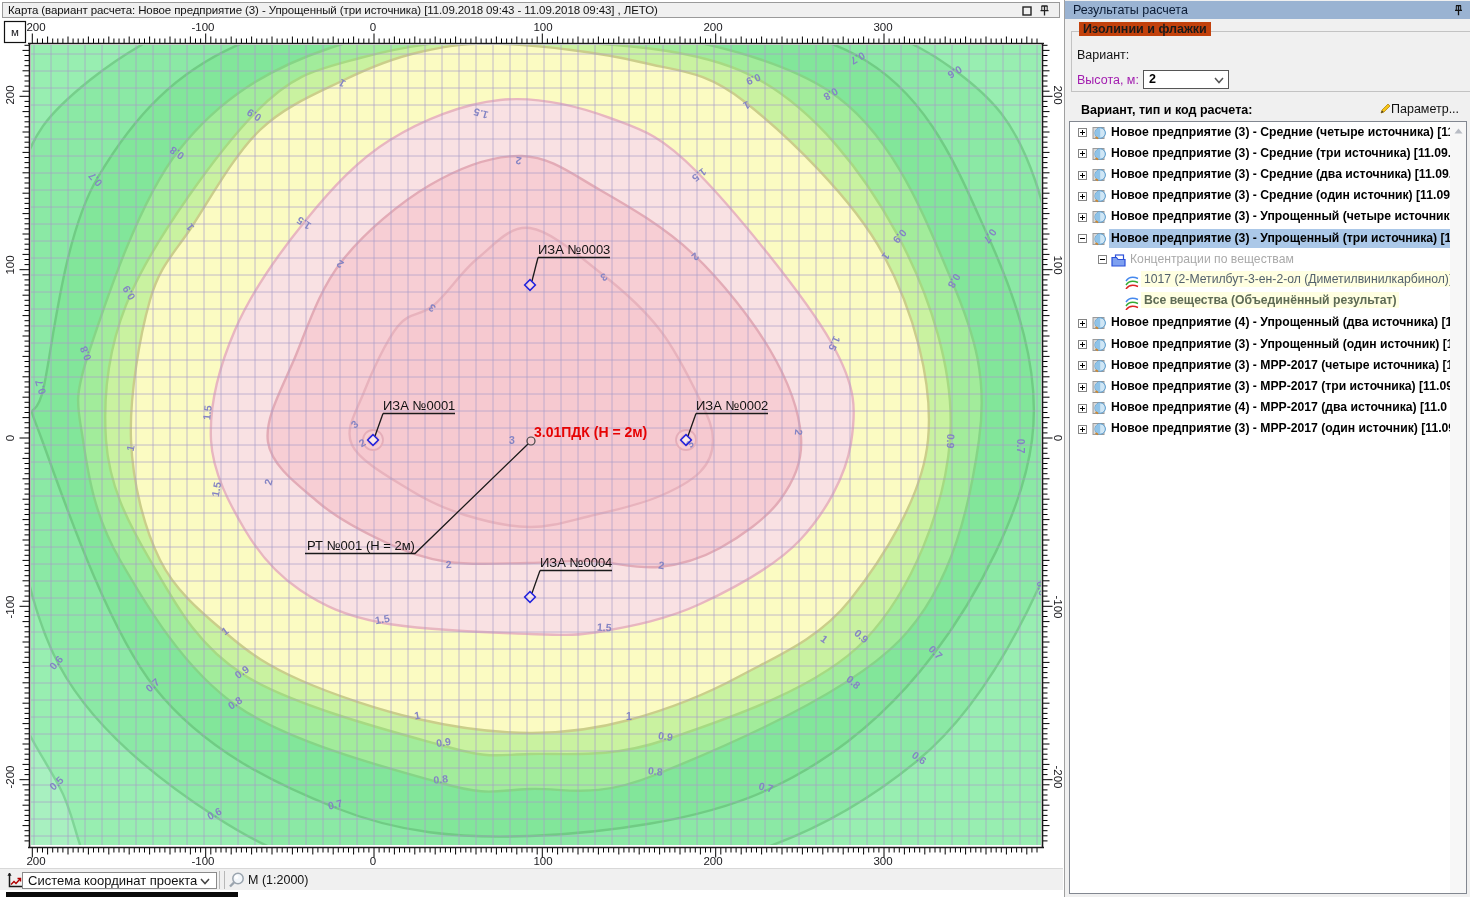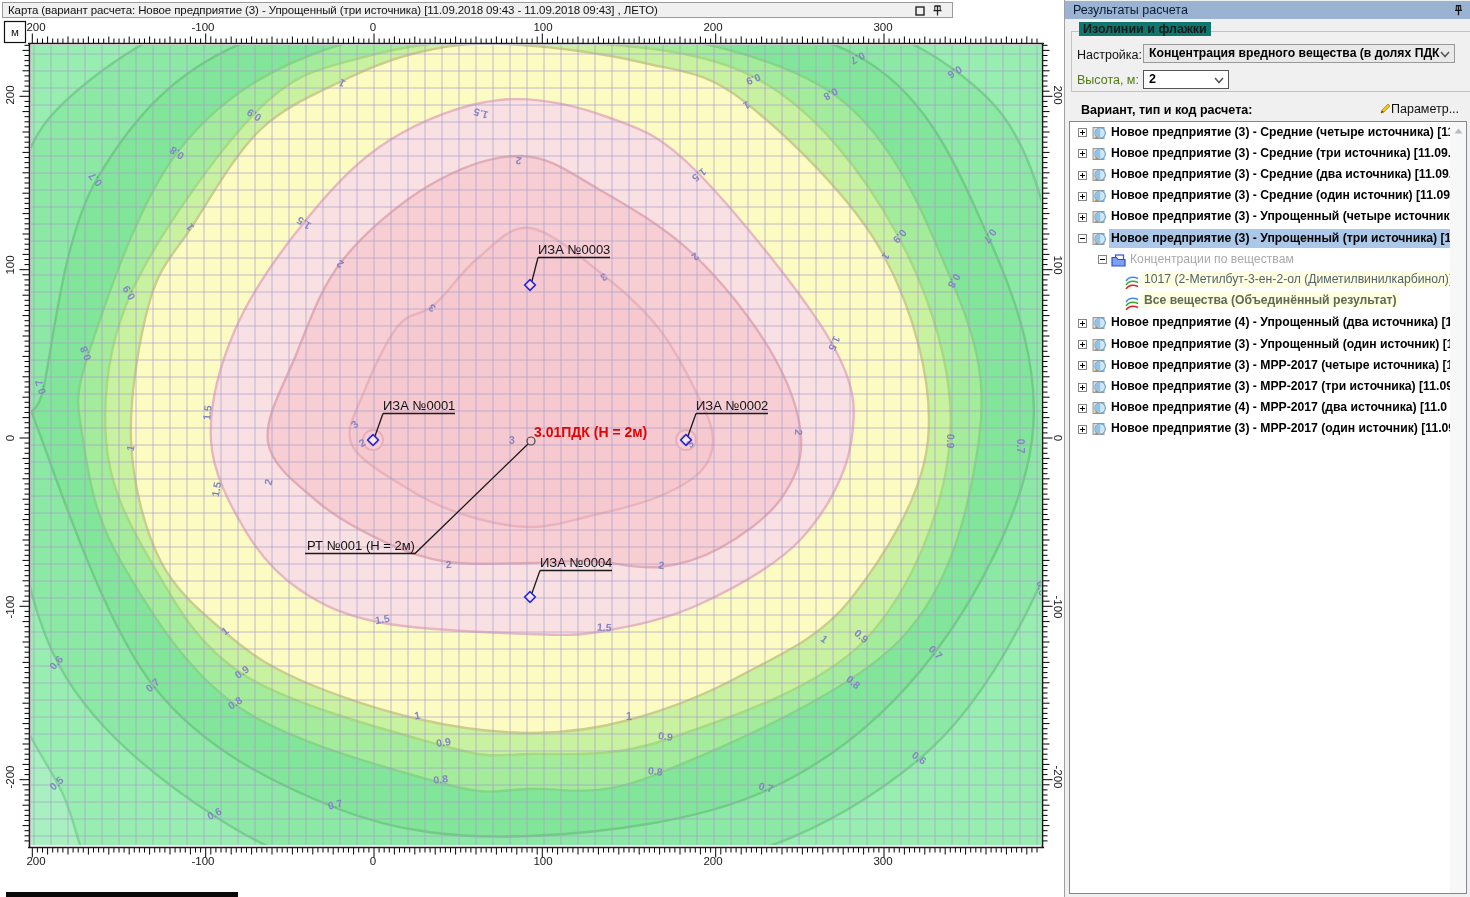--- a/index.html
+++ b/index.html
@@ -137,50 +137,65 @@
       <text transform="translate(14,607) rotate(-90)" text-anchor="middle" class="rl">-100</text>
       <text transform="translate(14,777) rotate(-90)" text-anchor="middle" class="rl">-200</text>
       <text transform="translate(1054,95) rotate(90)" text-anchor="middle" class="rl">200</text>
       <text transform="translate(1054,265) rotate(90)" text-anchor="middle" class="rl">100</text>
       <text transform="translate(1054,438) rotate(90)" text-anchor="middle" class="rl">0</text>
       <text transform="translate(1054,607) rotate(90)" text-anchor="middle" class="rl">-100</text>
       <text transform="translate(1054,777) rotate(90)" text-anchor="middle" class="rl">-200</text>
 <rect x="4.5" y="21.5" width="21" height="21" fill="#fff" stroke="#111" stroke-width="1.2"></rect>
 <text x="15" y="36" text-anchor="middle" class="rl">м</text>
 </svg>
-  <div style="position:absolute;left:2px;top:2px;width:951px;height:16px;background:#f0f0f0;border:1px solid #9a9a9a;font-size:11.5px;color:#111;line-height:14px;padding-left:5px;letter-spacing:-0.1px;">Карта (вариант расчета: Новое предприятие (3) - Упрощенный (три источника) [11.09.2018 09:43 - 11.09.2018 09:43] , ЛЕТО)
+  <div style="position:absolute;left:2px;top:2px;width:1058px;height:16px;background:#f0f0f0;border:1px solid #9a9a9a;font-size:11.5px;color:#111;line-height:14px;padding-left:5px;letter-spacing:-0.1px;">Карта (вариант расчета: Новое предприятие (3) - Упрощенный (три источника) [11.09.2018 09:43 - 11.09.2018 09:43] , ЛЕТО)
      <svg width="30" height="12" viewBox="0 0 30 12" style="position:absolute;right:8px;top:2px;">
         <rect x="2" y="2" width="8" height="8" fill="none" stroke="#222" stroke-width="1.4"></rect>
         <g transform="translate(19,0)" stroke="#222" fill="none" stroke-width="1.3">
           <path d="M1.5 1h6M4.5 1v4.6M0.5 5.6h8M4.5 5.6v4.8"></path>
           <path d="M1.8 1v4.6M7.2 1v4.6" stroke-width="1"></path>
         </g>
       </svg>
+  </div>
+  <div style="position:absolute;left:0px;top:868px;width:1063px;height:22px;background:#f0f0f0;border-top:1px solid #d8d8d8;">
+    <svg width="16" height="17" viewBox="0 0 16 17" style="position:absolute;left:7px;top:3px;">
+        <path d="M2.5 1.5 V14.5 H15" stroke="#1a1a1a" stroke-width="1.5" fill="none"></path>
+        <path d="M1 4 L2.5 1 L4 4" fill="none" stroke="#1a1a1a" stroke-width="1"></path>
+        <path d="M4 12.5 l3-3 2 2 4-4.5" stroke="#b00000" stroke-width="1.4" fill="none"></path>
+        <path d="M10.5 6.5 h3 v3" stroke="#b00000" stroke-width="1.4" fill="none"></path>
+      </svg>
+    <div style="position:absolute;left:22px;top:3px;width:195px;height:17px;background:#fff;border:1px solid #8a8a8a;font-size:13px;line-height:15px;padding-left:5px;color:#111;">Система координат проекта</div>
+    <svg width="10" height="7" viewBox="0 0 10 7" style="position:absolute;left:200px;top:9px;">
+        <path d="M1 1 L5 5.5 L9 1" stroke="#444" stroke-width="1.5" fill="none"></path>
+      </svg>
+    <div style="position:absolute;left:219px;top:2px;width:1px;height:18px;background:#b8b8b8;"></div>
+    <div style="position:absolute;left:224px;top:2px;width:1px;height:18px;background:#b8b8b8;"></div>
+    <svg width="20" height="18" viewBox="0 0 20 18" style="position:absolute;left:227px;top:2px;">
+        <circle cx="11" cy="7.5" r="5.2" fill="#f2f6fa" stroke="#9aa4ae" stroke-width="1.5"></circle>
+        <circle cx="9.5" cy="6" r="2" fill="#fff" opacity="0.9"></circle>
+        <path d="M7 11.5 L3 15.5" stroke="#9aa4ae" stroke-width="2.4"></path>
+      </svg>
+    <div style="position:absolute;left:248px;top:4px;font-size:12.5px;color:#111;">М (1:2000)</div>
   </div>
   <div style="position:absolute;left:6px;top:892px;width:232px;height:5px;background:#0a0a0a;"></div>
 </div>
 <div style="position:absolute;left:1064px;top:0;width:1px;height:897px;background:#a0a0a0;"></div>
 <div style="position:absolute;left:1065px;top:0;width:405px;height:897px;background:#f0f0f0;">
   <div style="position:absolute;left:0;top:1px;width:405px;height:18px;background:#9ab3d2;font-size:12.5px;color:#0a1a33;line-height:18px;padding-left:8px;">Результаты расчета
     <svg width="9" height="11" viewBox="0 0 9 11" style="position:absolute;right:7px;top:4px;">
         <g stroke="#111" fill="none" stroke-width="1.3">
           <path d="M2 0.6h5M4.5 0.6v4.8M1 5.4h7M4.5 5.4v4.8"></path>
           <path d="M2.3 0.6v4.8M6.7 0.6v4.8" stroke-width="1"></path>
         </g>
       </svg>
   </div>
   <div style="position:absolute;left:6px;top:31px;width:399px;height:61px;border:1px solid #c3c3c3;border-right:none;"></div>
-  <div style="position:absolute;left:14px;top:22px;background:#0f766e;padding:0 4px;font-size:12.5px;font-weight:bold;color:#1a1a1a;">Изолинии и флажки</div>
-  <div style="position:absolute;left:12px;top:48px;font-size:12.5px;color:#111;">Настройка:</div>
-  <div style="position:absolute;left:78px;top:44px;width:312px;height:19px;background:#e9e9e9;border:1px solid #999;font-size:12.2px;font-weight:bold;line-height:17px;padding-left:5px;white-space:nowrap;overflow:hidden;">Концентрация вредного вещества (в долях ПДК
-    <svg width="10" height="7" viewBox="0 0 10 7" style="position:absolute;right:4px;top:6px;">
-        <path d="M1 1 L5 5.5 L9 1" stroke="#555" stroke-width="1.5" fill="none"></path>
-      </svg>
-  </div>
-  <div style="position:absolute;left:12px;top:73px;font-size:12.5px;color:#4d7c0f;">Высота, м:</div>
+  <div style="position:absolute;left:14px;top:22px;background:#c2410c;padding:0 4px;font-size:12.5px;font-weight:bold;color:#1a1a1a;">Изолинии и флажки</div>
+  <div style="position:absolute;left:12px;top:48px;font-size:12.5px;color:#111;">Вариант:</div>
+  <div style="position:absolute;left:12px;top:73px;font-size:12.5px;color:#a21caf;">Высота, м:</div>
   <div style="position:absolute;left:78px;top:70px;width:86px;height:19px;background:#fff;border:1px solid #555;font-size:12.5px;font-weight:bold;line-height:17px;padding-left:5px;">2
     <svg width="10" height="7" viewBox="0 0 10 7" style="position:absolute;right:4px;top:6px;">
         <path d="M1 1 L5 5.5 L9 1" stroke="#555" stroke-width="1.5" fill="none"></path>
       </svg>
   </div>
   <div style="position:absolute;left:16px;top:103px;font-size:12.5px;font-weight:bold;color:#000;">Вариант, тип и код расчета:</div>
   <div style="position:absolute;left:314px;top:101px;width:13px;height:13px;"><svg width="13" height="13" viewBox="0 0 13 13">
         <path d="M2 11 L3 8 L9 2 L11 4 L5 10 Z" fill="#f5c518" stroke="#b8860b" stroke-width="0.8"></path>
         <path d="M2 11 l2.6-0.9 L3 8.4 Z" fill="#333"></path>
       </svg></div>

